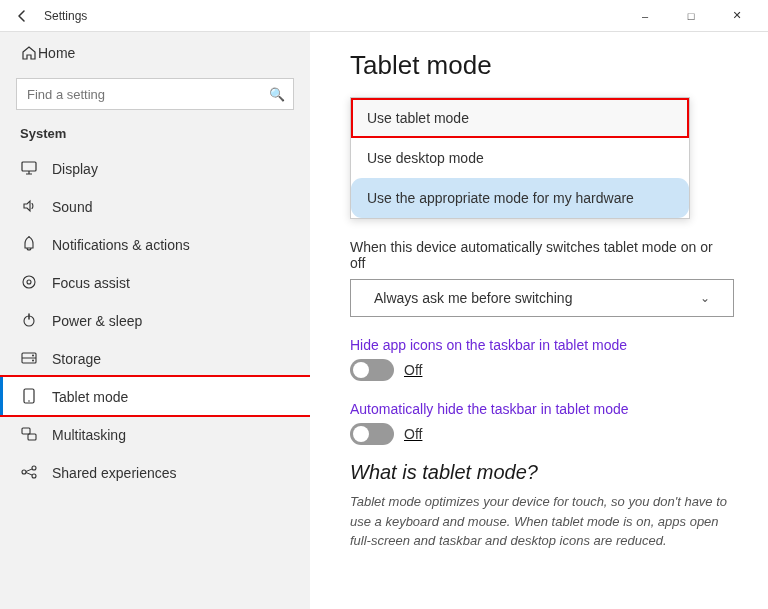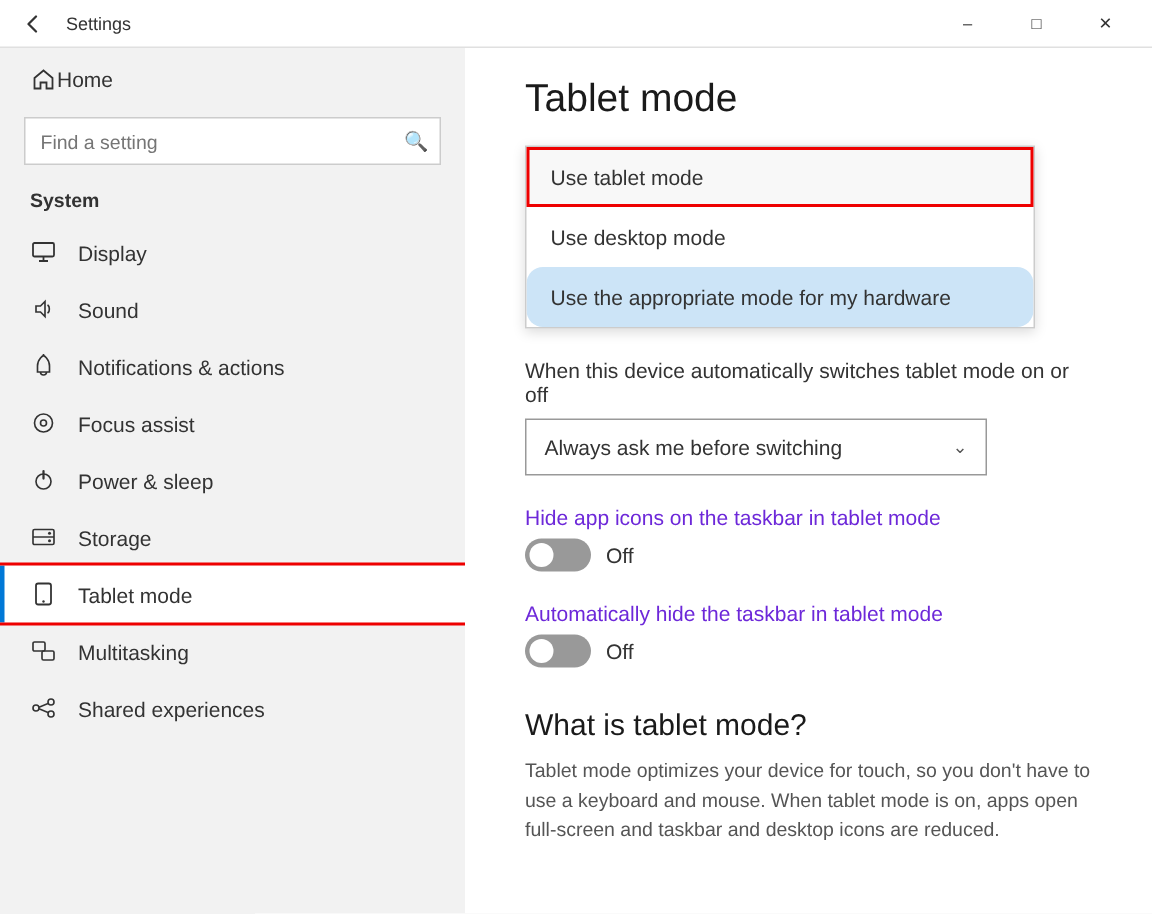--- a/index.html
+++ b/index.html
@@ -180,24 +180,24 @@
       font-size: 14px;
       color: #333;
       margin-top: 20px;
       margin-bottom: 8px;
     }
 
     .dropdown-select {
       display: flex;
       align-items: center;
       justify-content: space-between;
-      width: 308px;
+      width: 384px;
       height: 38px;
       border: 1px solid #999;
-      padding: 0 12px;
+      padding: 0 23px;
       font-size: 14px;
       color: #333;
       cursor: pointer;
       background: #fff;
       position: relative;
     }
 
     .toggle-row {
       margin-top: 20px;
     }
@@ -205,20 +205,21 @@
     .toggle-label-text {
       font-size: 14px;
       color: #6d28d9;
       margin-bottom: 6px;
     }
 
     .toggle-wrap {
       display: flex;
       align-items: center;
       gap: 10px;
+      text-decoration: underline;
     }
 
     .toggle {
       width: 44px; height: 22px;
       background: #999;
       border-radius: 11px;
       position: relative;
       cursor: pointer;
     }
 
@@ -229,21 +230,22 @@
       position: absolute;
       top: 3px; left: 3px;
     }
 
     .toggle-off-label {
       font-size: 14px;
       color: #333;
     }
 
     .what-is-section {
-      margin-top: 28px;
+      margin-top: 16px;
+      font-style: italic;
     }
 
     .what-is-title {
       font-size: 20px;
       font-weight: 300;
       color: #1a1a1a;
       margin-bottom: 8px;
     }
 
     .what-is-text {

